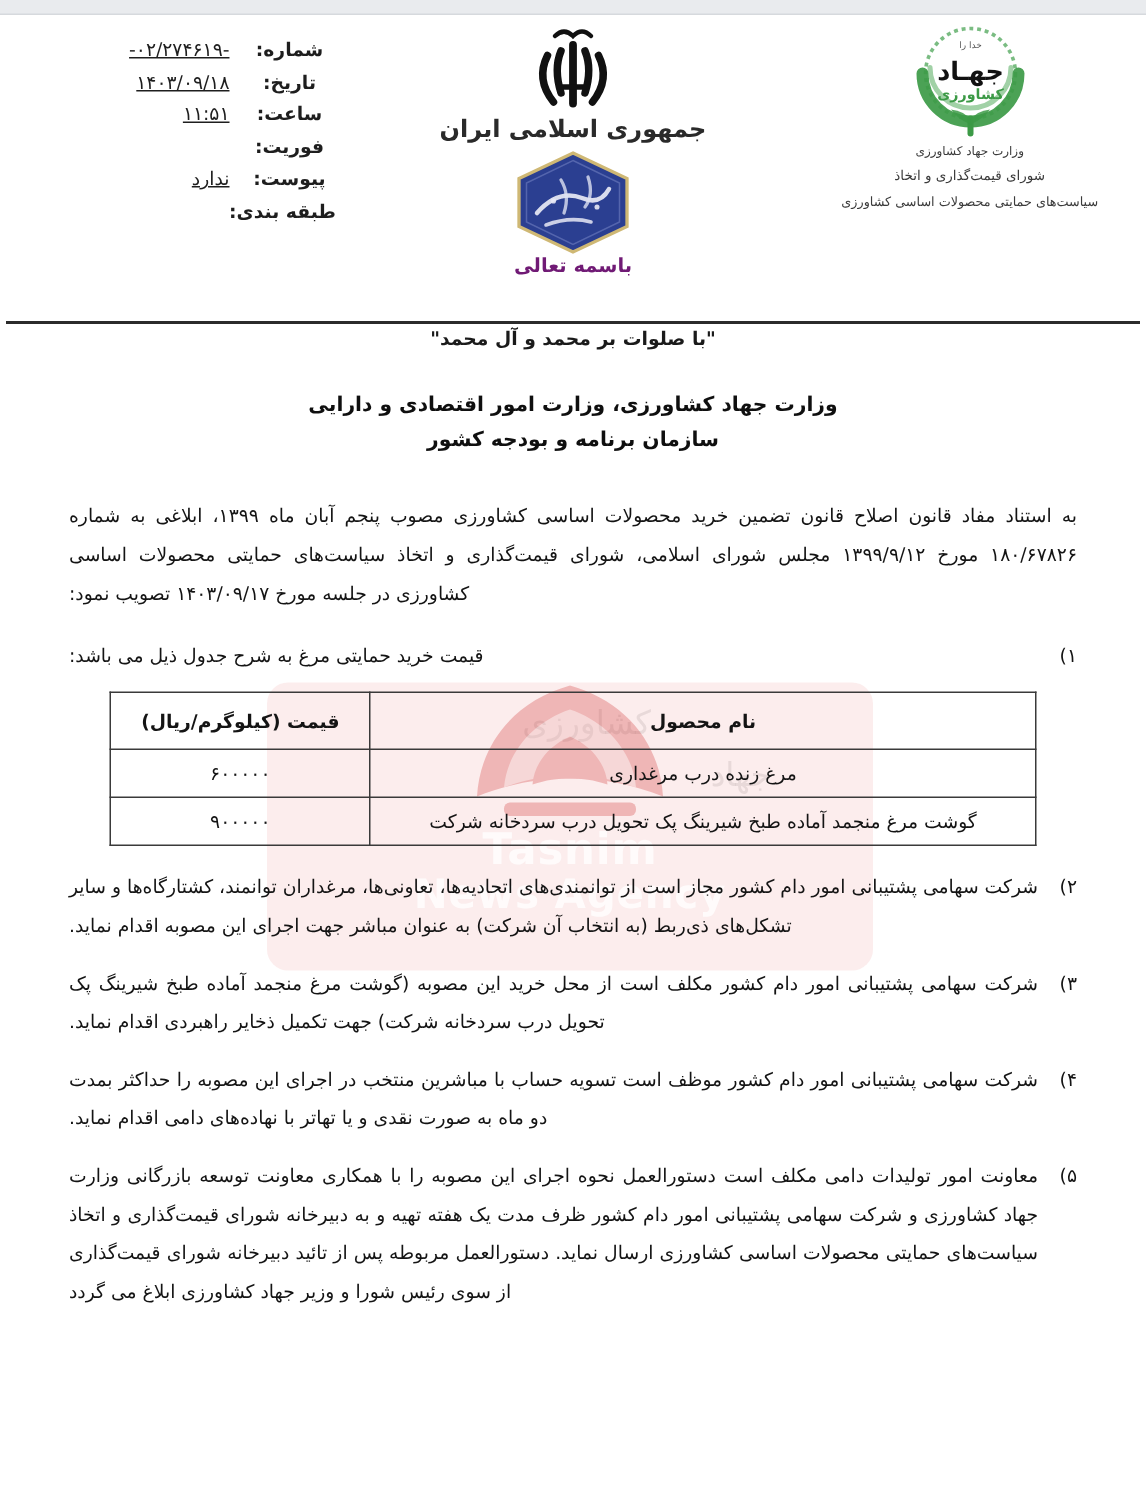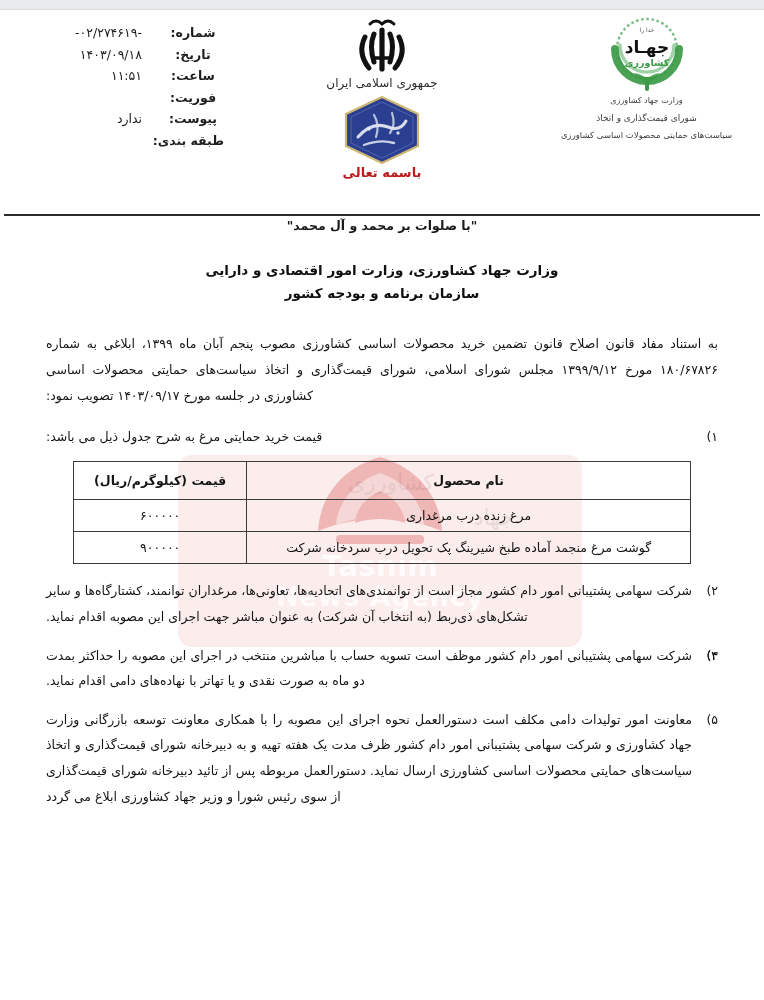--- a/index.html
+++ b/index.html
@@ -67,29 +67,30 @@
   .emblem-block {
     position: absolute;
     top: 8px;
     left: 50%;
     transform: translateX(-50%);
     width: 190px;
     text-align: center;
   }
   .emblem-svg { display: block; margin: 0 auto; }
   .emblem-caption {
-    font-size: 12px;
+    font-size: 16px;
     color: #2a2a2a;
     margin-top: 1px;
     letter-spacing: 0.3px;
+    font-weight: bold;
   }
   .seal-svg { display: block; margin: 3px auto 0 auto; }
   .seal-caption {
     font-size: 13px;
-    color: #b91c1c;
+    color: #701a75;
     margin-top: -2px;
     font-weight: bold;
   }
 
   
   .meta-block {
     position: absolute;
     top: 16px;
     right: 540px;
     width: 212px;
@@ -104,25 +105,26 @@
     color: #1e1e1e;
     white-space: nowrap;
   }
   .meta-label {
     min-width: 62px;
     text-align: center;
     font-weight: bold;
     letter-spacing: 0.2px;
   }
   .meta-value {
-    margin-right: 20px;
+    margin-right: 9px;
     text-align: right;
     letter-spacing: 0.4px;
     direction: ltr;
     unicode-bidi: plaintext;
+    text-decoration: underline;
   }
   .meta-value.fa { direction: rtl; }
 
   .header-rule {
     position: absolute;
     top: 205px;
     left: 4px;
     width: 756px;
     height: 0;
     border-top: 2px solid #2b2b2b;
@@ -414,20 +416,21 @@
         </table>
       </div>
 
       <div class="num-item tall">
         <span class="marker">۲)</span>
         <span>شرکت سهامی پشتیبانی امور دام کشور مجاز است از توانمندی‌های اتحادیه‌ها، تعاونی‌ها، مرغداران توانمند، کشتارگاه‌ها و سایر تشکل‌های ذی‌ربط (به انتخاب آن شرکت) به عنوان مباشر جهت اجرای این مصوبه اقدام نماید.</span>
       </div>
 
       <div class="num-item tall">
         <span class="marker">۳)</span>
+        <span>شرکت سهامی پشتیبانی امور دام کشور مکلف است از محل خرید این مصوبه (گوشت مرغ منجمد آماده طبخ شیرینگ پک تحویل درب سردخانه شرکت) جهت تکمیل ذخایر راهبردی اقدام نماید.</span>
       </div>
 
       <div class="num-item tall">
         <span class="marker">۴)</span>
         <span>شرکت سهامی پشتیبانی امور دام کشور موظف است تسویه حساب با مباشرین منتخب در اجرای این مصوبه را حداکثر بمدت دو ماه به صورت نقدی و یا تهاتر با نهاده‌های دامی اقدام نماید.</span>
       </div>
 
       <div class="num-item">
         <span class="marker">۵)</span>
         <span>معاونت امور تولیدات دامی مکلف است دستورالعمل نحوه اجرای این مصوبه را با همکاری معاونت توسعه بازرگانی وزارت جهاد کشاورزی و شرکت سهامی پشتیبانی امور دام کشور ظرف مدت یک هفته تهیه و به دبیرخانه شورای قیمت‌گذاری و اتخاذ سیاست‌های حمایتی محصولات اساسی کشاورزی ارسال نماید. دستورالعمل مربوطه پس از تائید دبیرخانه شورای قیمت‌گذاری از سوی رئیس شورا و وزیر جهاد کشاورزی ابلاغ می گردد</span>

